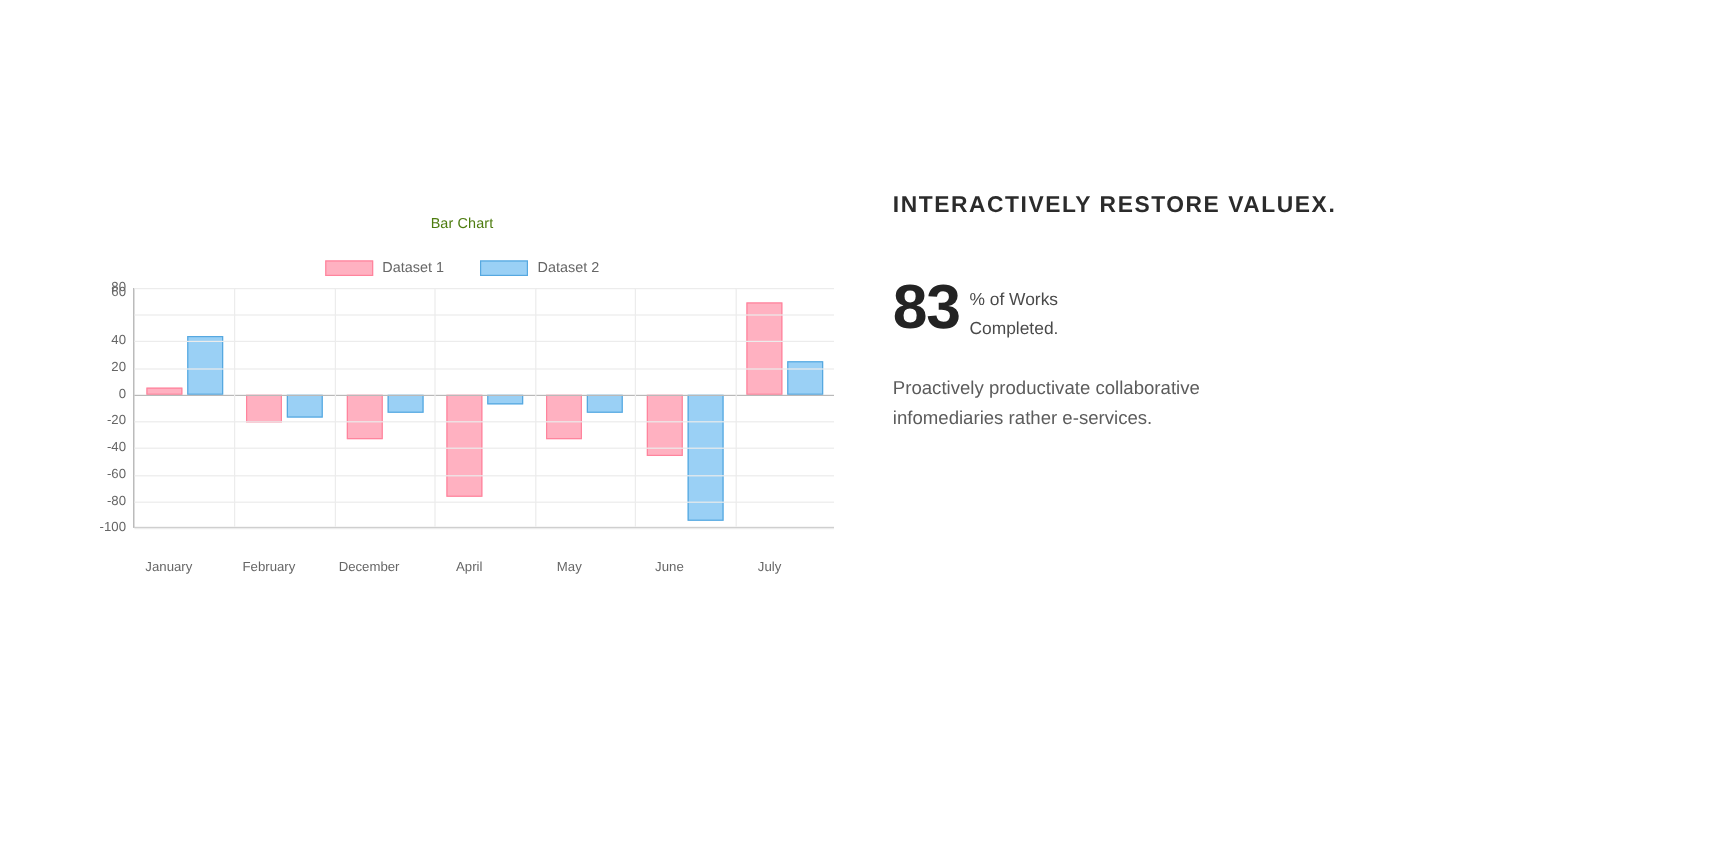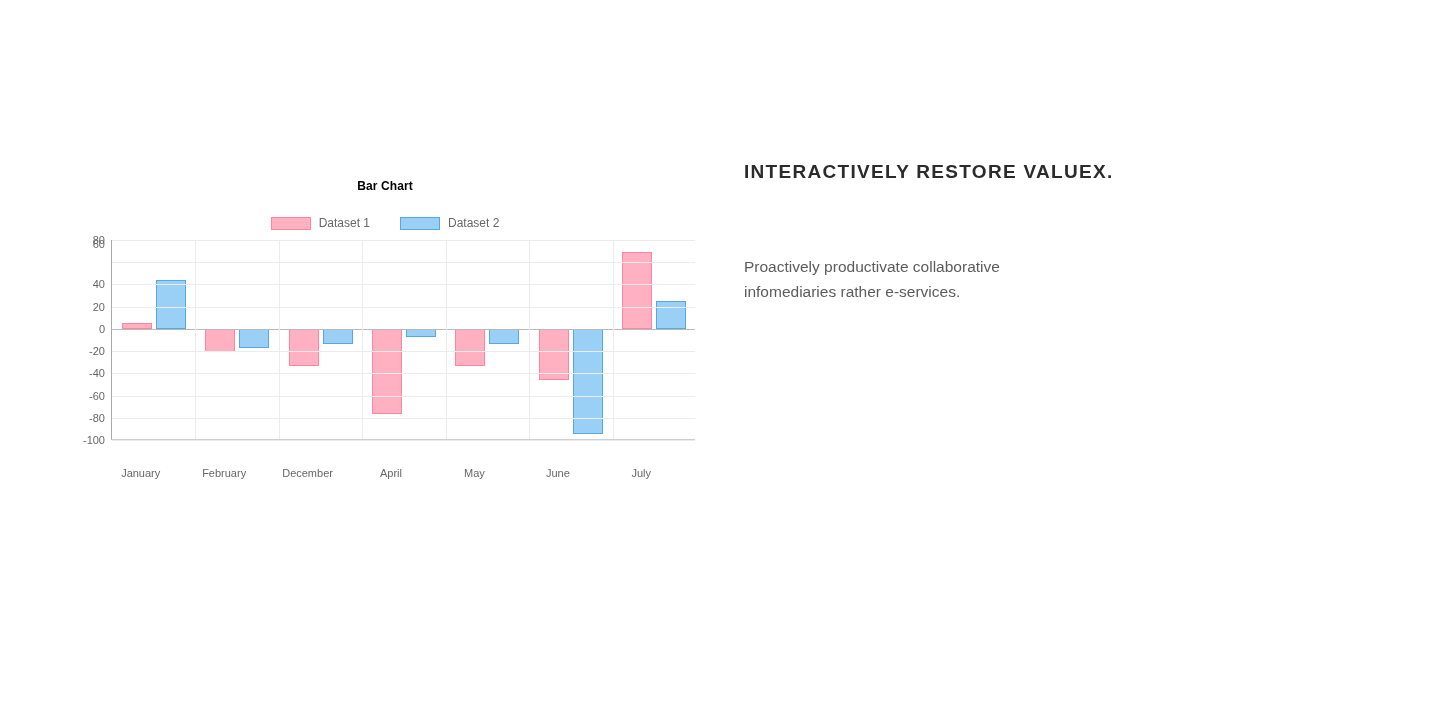--- a/index.html
+++ b/index.html
@@ -24,22 +24,22 @@
     position: absolute;
     left: 75px;
     top: 178px;
     width: 620px;
     height: 310px;
   }
 
   .chart-title {
     text-align: center;
     font-size: 12px;
-    font-weight: bold;
-    color: #000000;
+    font-weight: normal;
+    color: #4d7c0f;
     letter-spacing: 0.1px;
     height: 16px;
     line-height: 16px;
   }
 
   .chart-legend {
     display: flex;
     justify-content: center;
     align-items: center;
     gap: 30px;
@@ -297,19 +297,24 @@
     </div>
   </div>
 
   <div class="content-panel">
 
     <h1 class="heading">INTERACTIVELY RESTORE VALUEX.</h1>
 
 
     <div class="stats-row" id="stats">
         <div class="stat-col">
+          <div class="stat-head">
+            <div class="stat-number">83</div>
+            <div class="stat-caption">% of Works
+Completed.</div>
+          </div>
           <p class="stat-body">Proactively productivate collaborative
 infomediaries rather e-services.</p>
         </div>
       </div>
   </div>
 
 </div>
 
 </body></html>

